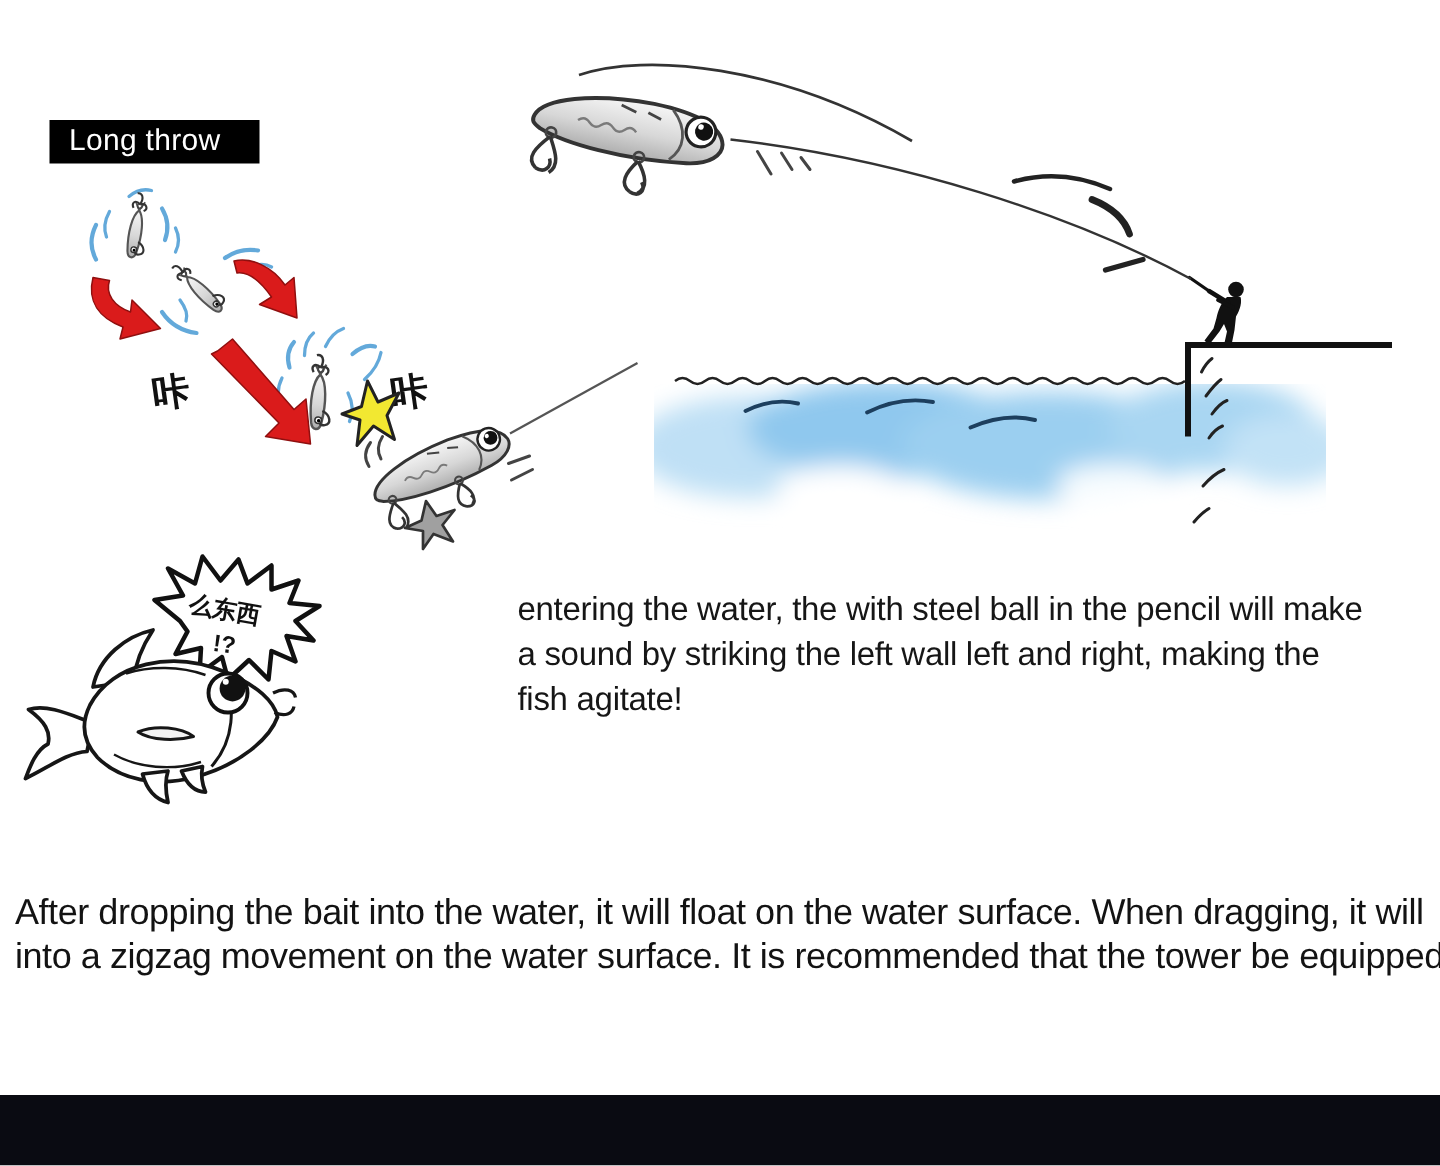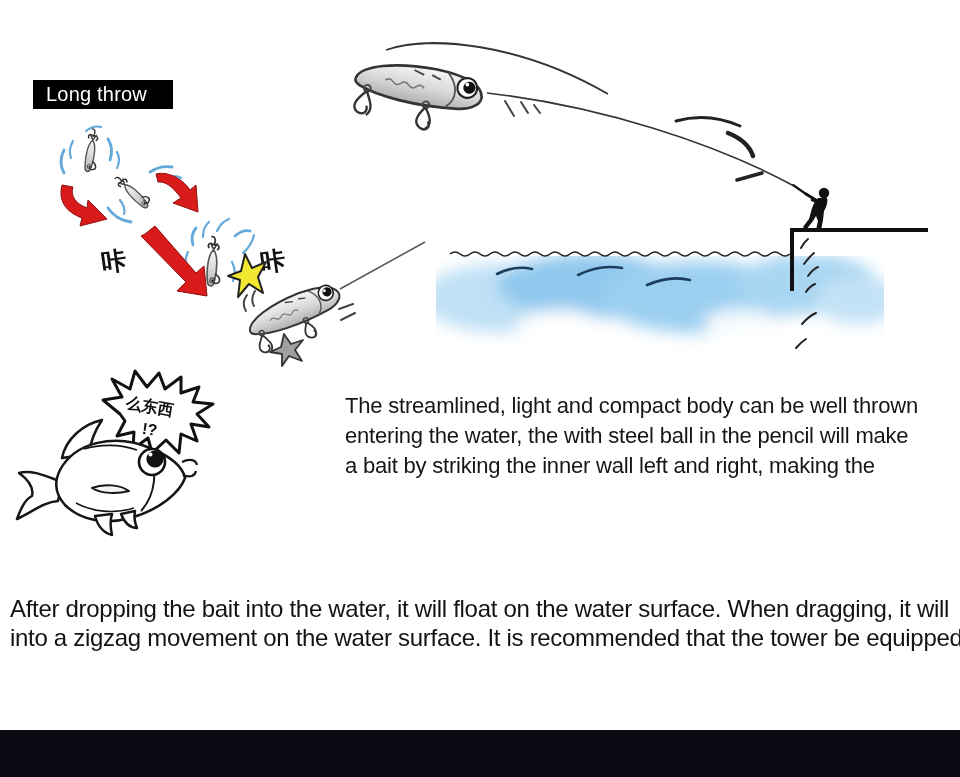--- a/index.html
+++ b/index.html
@@ -197,23 +197,23 @@
         <path d="M121,514 C125,524 131,528 137,528 C134,521 134,516 135,511 Z"></path>
         <path d="M182,462 C190,458 196,460 197,465 M183,475 C190,478 195,476 196,471" fill="none" stroke-width="2.2"></path>
       </g>
       <circle cx="152" cy="462" r="13" fill="#fff" stroke="#111" stroke-width="2.6"></circle>
       <circle cx="155" cy="459" r="8.6" fill="#111"></circle>
       <circle cx="150.5" cy="454.5" r="2" fill="#fff"></circle>
     </g>
   </svg>
 
   <div class="para1">
-    <div>The streamlined, light and compact body can be well thrown</div>
     <div>entering the water, the with steel ball in the pencil will make</div>
-    <div>a bait by striking the inner wall left and right, making the</div>
+    <div>a sound by striking the left wall left and right, making the</div>
+    <div>fish agitate!</div>
   </div>
 
   <div class="para2">
     <div>After dropping the bait into the water, it will float on the water surface. When dragging, it will</div>
     <div>into a zigzag movement on the water surface. It is recommended that the tower be equipped</div>
   </div>
 
   <div class="footer-bar"></div>
 </div>
 

